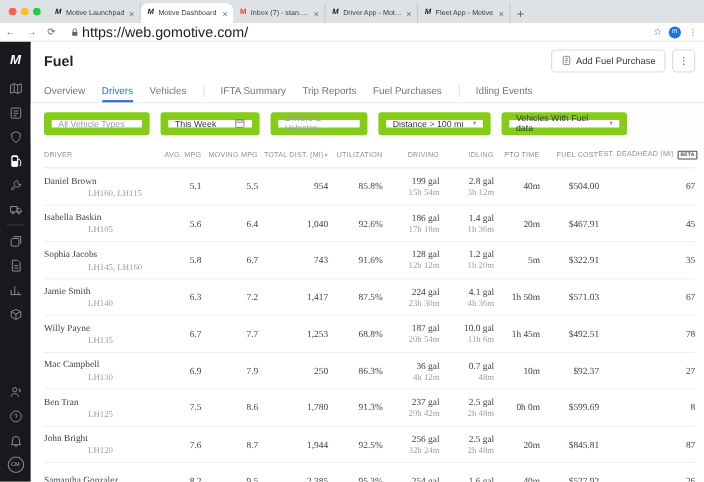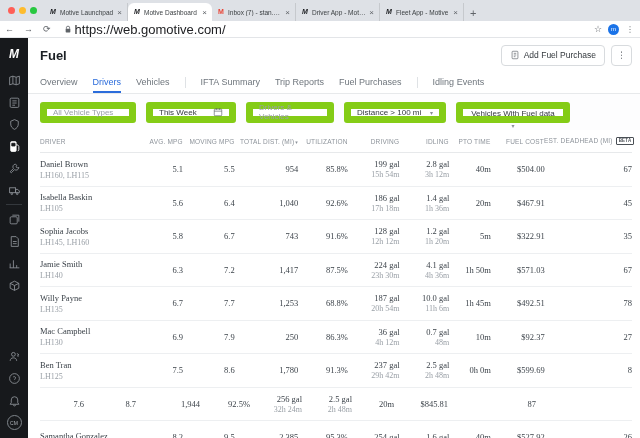--- a/index.html
+++ b/index.html
@@ -58,35 +58,35 @@
           border-bottom:2px solid transparent; white-space:nowrap; }
   .ptab.active { color:#2b6cdb; border-bottom-color:#2b6cdb; }
   .ptabdiv { width:1px; height:11px; background:#dfe2e5; }
 
   .filters { height:36px; display:flex; align-items:center; gap:10px; padding:0 12px; background:#fdfdfe; }
   .fctrl { height:21px; border:7px solid #84cc16; border-radius:3px; display:flex; align-items:center;
            justify-content:space-between; padding:0 6px; font-size:8px; color:#33383d; background:#fff; gap:4px; }
   .fctrl .ph { color:#9aa0a7; }
   .fctrl .caret { color:#8a9096; font-size:6px; }
   .fctrl svg { stroke:#555a60; fill:none; stroke-width:1.5; flex:none; }
-  .fw1{width:96px;} .fw2{width:90px;} .fw3{width:88px;} .fw4{width:102px;} .fw5{width:114px;flex-direction:column;}
+  .fw1{width:96px;} .fw2{width:90px;} .fw3{width:88px;} .fw4{width:102px;} .fw5{width:114px;}
 
   .table { padding:0 8px 0 12px; }
   .thead { height:23px; display:flex; align-items:center; border-bottom:1px solid #e7e9eb; }
   .th { font-size:6.5px; color:#8d939a; letter-spacing:.2px; white-space:nowrap; }
   .num { text-align:right; }
   .c1{width:100px;} .c2{width:44px;} .c3{width:52px;} .c4{width:64px;} .c5{width:50px;}
   .c6{width:52px;} .c7{width:50px;} .c8{width:42px;} .c9{width:54px;} .c10{width:88px;}
   .sorticon { font-size:5px; color:#8d939a; margin-left:1px; }
   .beta { display:inline-block; border:1px solid #4a4f55; color:#4a4f55; font-size:4.5px; font-weight:bold;
           padding:0 2px; border-radius:1px; margin-left:3px; vertical-align:top; line-height:6px; }
   .trow { height:33.5px; display:flex; align-items:center; border-bottom:1px solid #edeff1;font-family:Liberation Serif, serif; }
   .td { font-size:8.5px; color:#3c434a; white-space:nowrap; }
   .drv { font-size:8.5px; color:#3c434a; }
-  .veh { font-size:8px; color:#9aa0a7; margin-top:2px; }
+  .veh { font-size:8px; color:#9aa0a7; margin-top:2px;margin-left:40px; }
   .sub { font-size:8px; color:#9aa0a7; margin-top:1px; }
 </style>
 </head>
 <body>
 
 <div class="screen">
 
   <div class="tabstrip">
     <div class="lights">
       <span class="light l-red"></span>
@@ -444,20 +444,24 @@
               <div class="td c7 num">
                 <div>2.5 gal</div>
                 <div class="sub">2h 48m</div>
               </div>
               <div class="td c8 num">0h 0m</div>
               <div class="td c9 num">$599.69</div>
               <div class="td c10 num">8</div>
             </div>
 
             <div class="trow">
+              <div class="td c1">
+                <div class="drv">John Bright</div>
+                <div class="veh">LH120</div>
+              </div>
               <div class="td c2 num">7.6</div>
               <div class="td c3 num">8.7</div>
               <div class="td c4 num">1,944</div>
               <div class="td c5 num">92.5%</div>
               <div class="td c6 num">
                 <div>256 gal</div>
                 <div class="sub">32h 24m</div>
               </div>
               <div class="td c7 num">
                 <div>2.5 gal</div>

